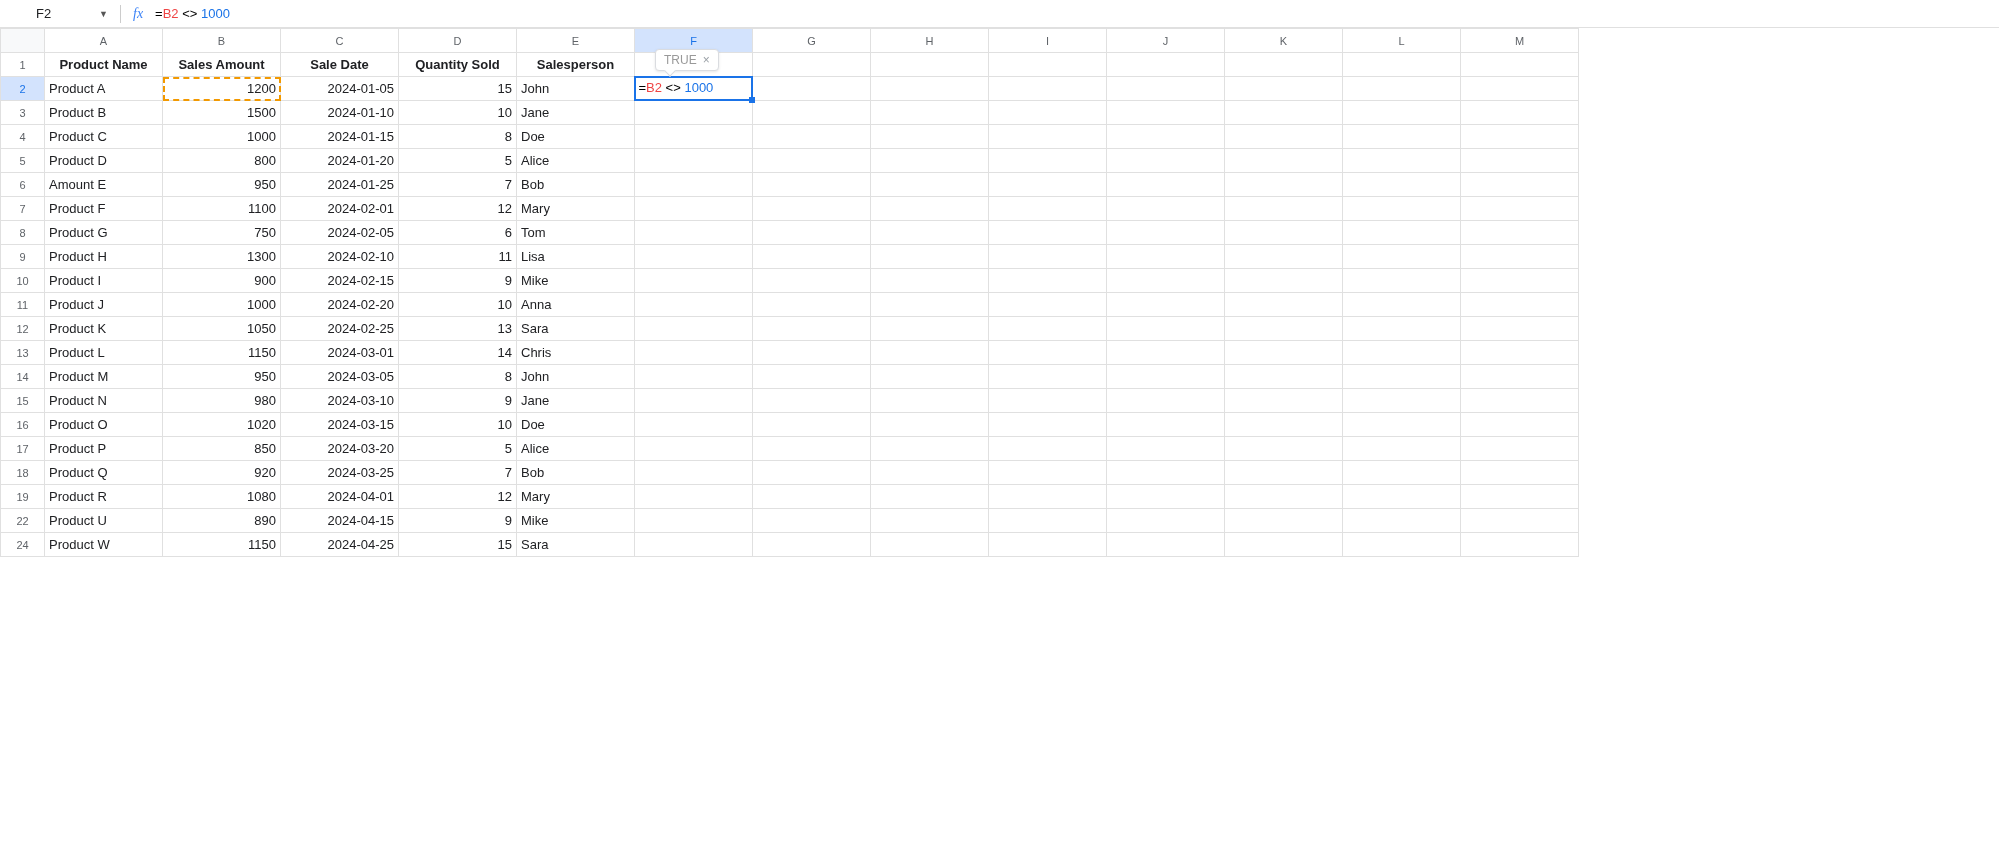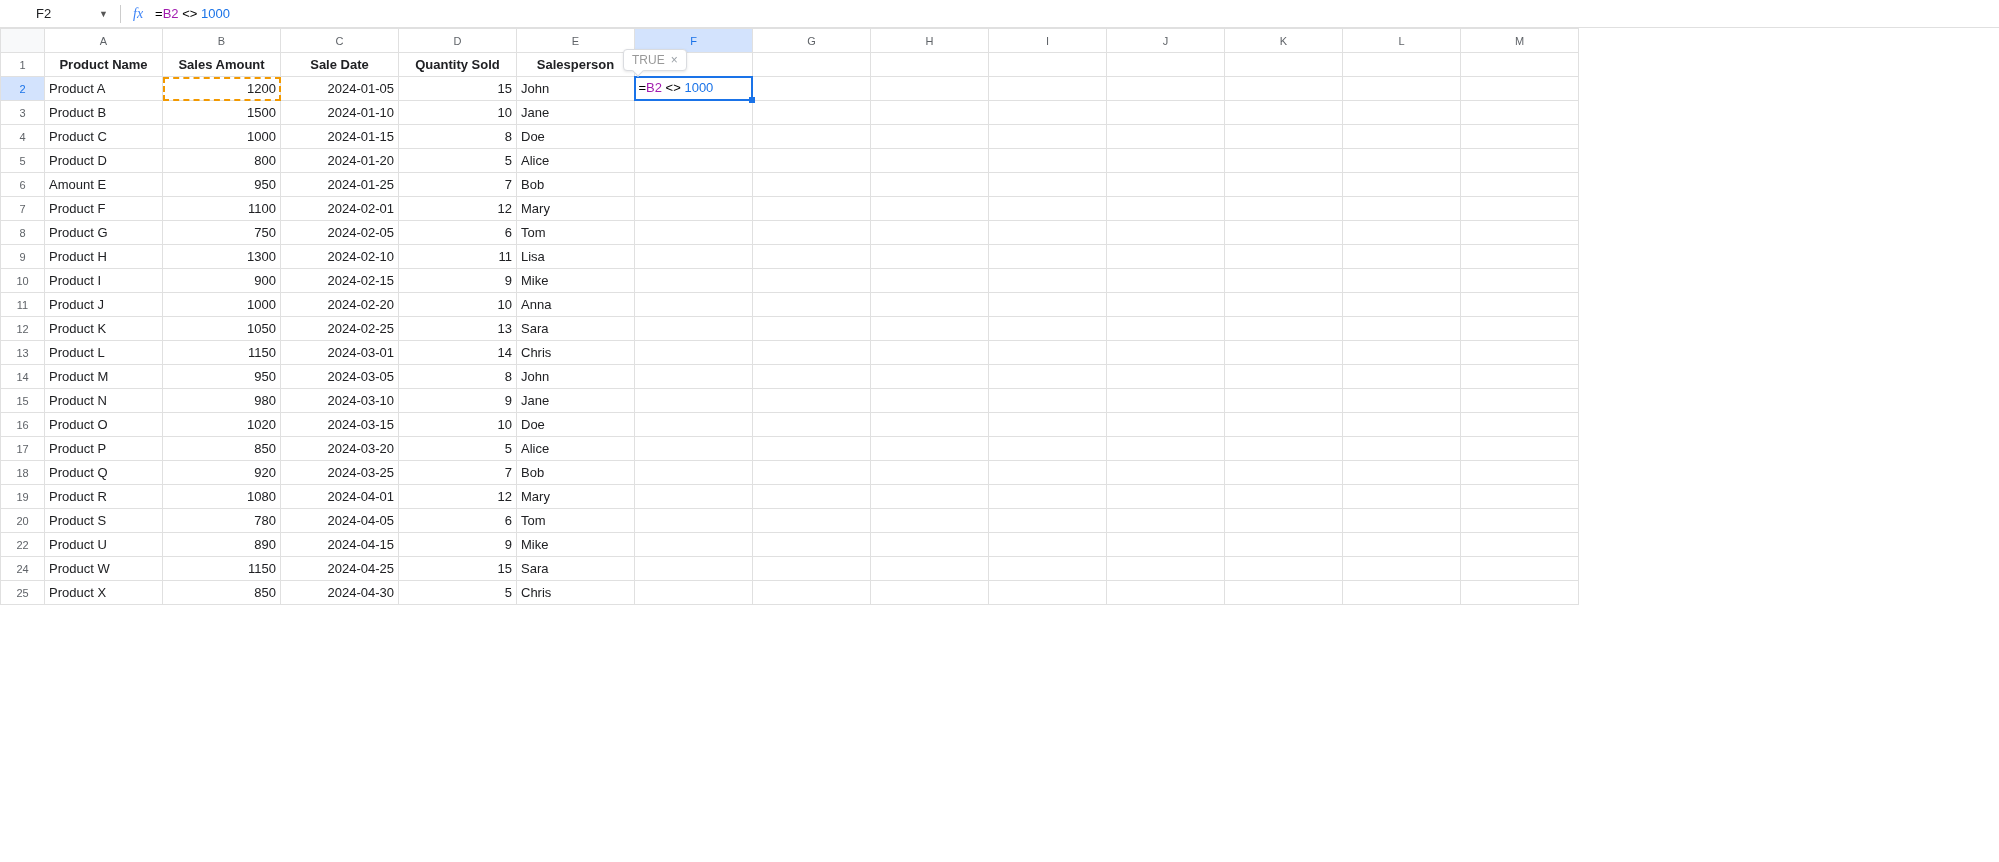--- a/index.html
+++ b/index.html
@@ -122,21 +122,21 @@
     width:8px; height:8px;
     background:#fff;
     border-left:1px solid #dadce0;
     border-bottom:1px solid #dadce0;
     transform: rotate(-45deg);
     bottom:-5px; left:10px;
   }
   .tooltip-close { color:#9aa0a6; cursor:pointer; font-size:12px; }
   
   .token-eq { color:#000; }
-  .token-ref { color:#a21caf; }
+  .token-ref { color:#ef4444; }
   .token-op  { color:#000; }
   .token-num { color:#1a73e8; }
   
   .formula-display { display:inline; }
 </style>
 </head>
 <body>
 
 <div class="formula-bar">
   <div class="name-box">
@@ -487,36 +487,20 @@
           <td class="cell"></td>
           <td class="cell"></td>
           <td class="cell"></td>
           <td class="cell"></td>
           <td class="cell"></td>
           <td class="cell"></td>
           <td class="cell"></td>
           <td class="cell"></td>
         </tr>
         <tr>
-          <th class="row-header">20</th>
-          <td class="cell">Product S</td>
-          <td class="cell num">780</td>
-          <td class="cell num">2024-04-05</td>
-          <td class="cell num">6</td>
-          <td class="cell">Tom</td>
-          <td class="cell"></td>
-          <td class="cell"></td>
-          <td class="cell"></td>
-          <td class="cell"></td>
-          <td class="cell"></td>
-          <td class="cell"></td>
-          <td class="cell"></td>
-          <td class="cell"></td>
-        </tr>
-        <tr>
           <th class="row-header">22</th>
           <td class="cell">Product U</td>
           <td class="cell num">890</td>
           <td class="cell num">2024-04-15</td>
           <td class="cell num">9</td>
           <td class="cell">Mike</td>
           <td class="cell"></td>
           <td class="cell"></td>
           <td class="cell"></td>
           <td class="cell"></td>
@@ -525,53 +509,37 @@
           <td class="cell"></td>
           <td class="cell"></td>
         </tr>
         <tr>
           <th class="row-header">24</th>
           <td class="cell">Product W</td>
           <td class="cell num">1150</td>
           <td class="cell num">2024-04-25</td>
           <td class="cell num">15</td>
           <td class="cell">Sara</td>
-          <td class="cell"></td>
-          <td class="cell"></td>
-          <td class="cell"></td>
-          <td class="cell"></td>
-          <td class="cell"></td>
-          <td class="cell"></td>
-          <td class="cell"></td>
-          <td class="cell"></td>
-        </tr>
-        <tr>
-          <th class="row-header">25</th>
-          <td class="cell">Product X</td>
-          <td class="cell num">850</td>
-          <td class="cell num">2024-04-30</td>
-          <td class="cell num">5</td>
-          <td class="cell">Chris</td>
           <td class="cell"></td>
           <td class="cell"></td>
           <td class="cell"></td>
           <td class="cell"></td>
           <td class="cell"></td>
           <td class="cell"></td>
           <td class="cell"></td>
           <td class="cell"></td>
         </tr>
       </tbody>
     </table>
 
   <div class="active-cell-overlay" id="active-overlay" style="left: 633.5px; top: 47.5px; width: 119px; height: 25px;">
     <div class="active-cell-input">
       <span class="token-eq">=</span><span class="token-ref">B2</span><span class="token-op"> &lt;&gt; </span><span class="token-num">1000</span>
     </div>
     <div class="drag-handle"></div>
   </div>
 
-  <div class="tooltip" id="tooltip" style="left: 623px; top: 20.5px;">
+  <div class="tooltip" id="tooltip" style="left: 655px; top: 20.5px;">
     <span>TRUE</span>
     <span class="tooltip-close">×</span>
     <div class="tooltip-pointer"></div>
   </div>
 </div>
 
 </body></html>

